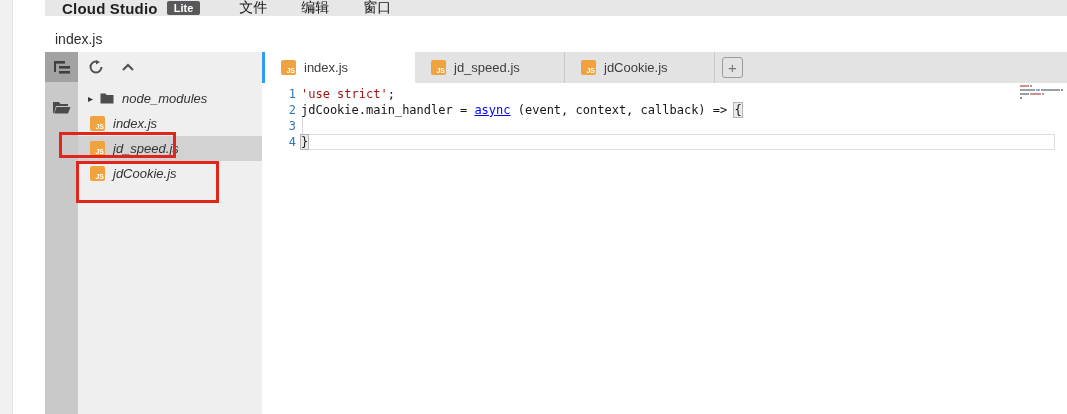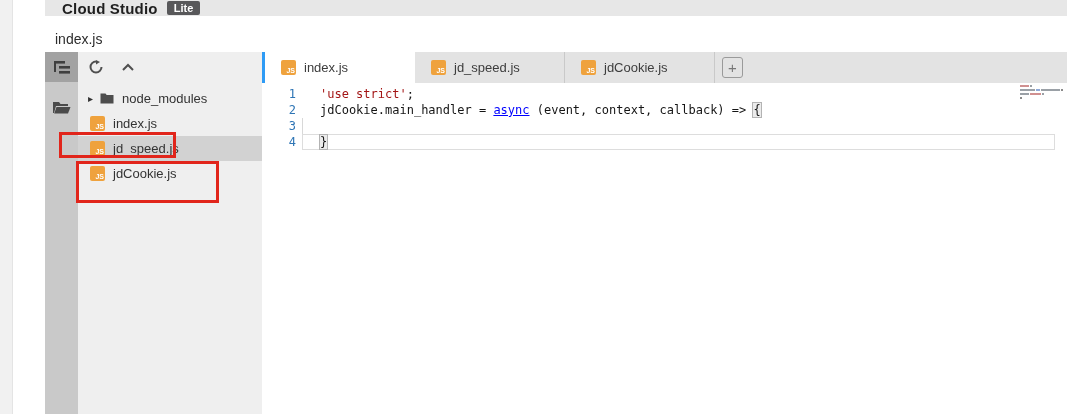--- a/index.html
+++ b/index.html
@@ -36,21 +36,21 @@
   .exp-toolbar .tbtn{display:flex;align-items:center;justify-content:center;cursor:pointer;}
   .tree{padding-top:4px;}
   .tree-row{height:25px;display:flex;align-items:center;font-size:13px;color:#333;cursor:pointer;}
   .tree-row.selected{background:#d2d2d2;}
   .tree-row .arrow{width:10px;margin-left:10px;font-size:10px;color:#333;line-height:1;}
   .tree-row .indent{width:12px;}
   .js-badge{width:15px;height:15px;border-radius:2px;background:var(--js-orange,#efa23d);
             display:flex;align-items:flex-end;justify-content:flex-end;flex:0 0 15px;
             color:#fff;font-size:7px;font-weight:bold;padding:0 1px 1px 0;box-sizing:border-box;
             font-family:"Liberation Sans",sans-serif;}
-  .tree-row .label{margin-left:8px;}
+  .tree-row .label{margin-left:8px;font-style:italic;}
   .tree-row .ficon{margin-left:2px;}
 
   
   .ann{position:absolute;border:3px solid var(--ann-red,#e1251b);box-sizing:border-box;
        pointer-events:none;}
   .ann1{left:59px;top:132px;width:117px;height:26px;}
   .ann2{left:76px;top:161px;width:143px;height:42px;}
 
   
   .tabbar{position:absolute;left:262px;right:0;top:52px;height:31px;background:#e3e3e3;
@@ -62,21 +62,21 @@
   .newtab{align-self:center;margin-left:7px;width:19px;height:19px;border:1px solid #9a9a9a;
           border-radius:3px;color:#777;display:flex;align-items:center;justify-content:center;
           font-size:15px;line-height:1;cursor:pointer;background:transparent;}
 
   
   .editor{position:absolute;left:262px;top:83px;right:0;bottom:0;background:#fff;
           font-family:"DejaVu Sans Mono",monospace;font-size:12px;}
   .lines{position:relative;padding-top:3px;}
   .code-line{height:16px;line-height:16px;display:flex;white-space:pre;position:relative;z-index:2;}
   .lnum{width:34px;text-align:right;color:var(--lnum,#2e75b5);flex:0 0 34px;}
-  .ltext{margin-left:24px;}
+  .ltext{margin-left:5px;}
   .tok-plain{color:#151515;}
   .tok-string{color:var(--str,#a31515);}
   .tok-keyword{color:var(--kw,#0000ff);text-decoration:underline;}
   .tok-bracket{color:#151515;background:#ebebeb;outline:1px solid #b3b3b3;}
   .current-line-box{position:absolute;left:40px;right:12px;height:16px;
                     border:1px solid #ddd;box-sizing:border-box;z-index:1;}
   .indent-guide{position:absolute;left:40px;width:1px;height:16px;background:#d8d8d8;z-index:1;}
 
   
   .minimap{position:absolute;top:2px;right:3px;width:44px;cursor:pointer;}
@@ -90,20 +90,25 @@
 </head>
 <body>
 
 <div class="screen">
 
   <div class="left-strip"></div>
 
   <div class="menubar">
     <span class="brand">Cloud Studio</span>
     <span class="badge">Lite</span>
+    <div class="menus" id="menus">
+        <div class="menu-item">文件</div>
+        <div class="menu-item">编辑</div>
+        <div class="menu-item">窗口</div>
+      </div>
   </div>
 
   <div class="titlebar">
     <span>index.js</span>
   </div>
 
   <div class="activitybar">
     <div class="ab-item sel">
       <span>
         <svg width="18" height="15" viewBox="0 0 18 15">

